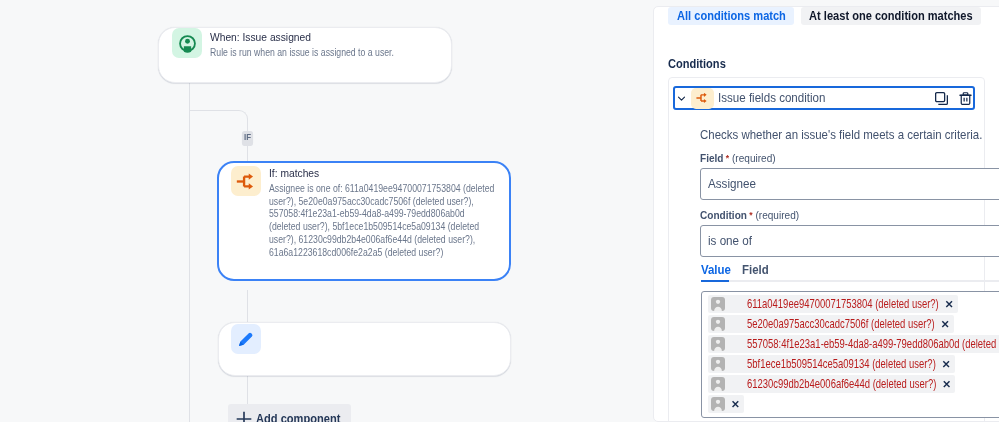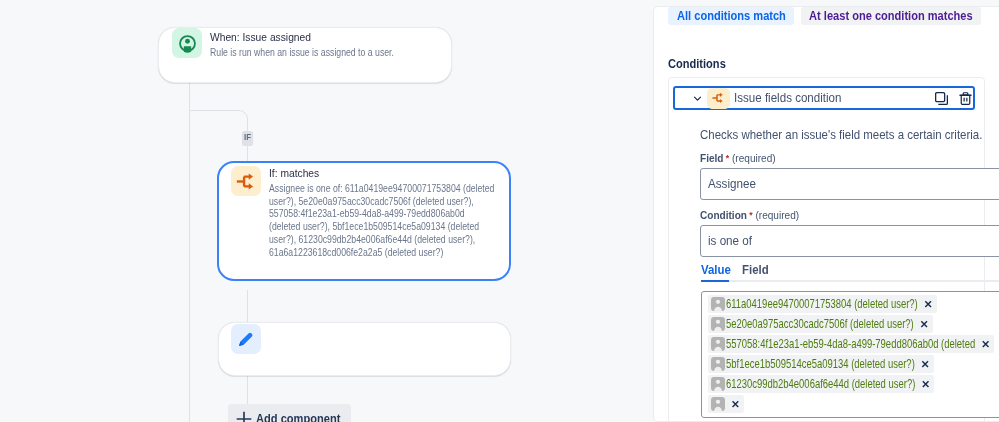--- a/index.html
+++ b/index.html
@@ -48,29 +48,29 @@
   .panel{position:absolute;left:653px;top:6px;width:420px;height:416px;background:#ffffff;
          border:1px solid #ebecf0;border-top-left-radius:5px;border-bottom-left-radius:5px;
          box-sizing:border-box;overflow:hidden;}
 
   .tabstrip{position:absolute;left:14px;top:0px;display:flex;}
   .tabstrip .tab{height:18px;border-radius:3px;display:flex;align-items:center;padding-top:2px;box-sizing:border-box;
         justify-content:center;padding:0;font-size:12.3px;font-weight:700;
         white-space:nowrap;box-sizing:border-box;letter-spacing:0;}
   .tabstrip .tab > span{display:inline-block;transform:scaleX(0.9);}
   .tab.on{background:#e9f2ff;color:#0c66e4;}
-  .tab.off{background:#f1f2f4;color:#4c1d95;}
+  .tab.off{background:#f1f2f4;color:#0f172a;}
 
   .sec-label{position:absolute;font-size:12.3px;font-weight:700;color:#172b4d;letter-spacing:0;
              transform:scaleX(0.9);transform-origin:left center;}
 
   .cond-outer{position:absolute;border:1px solid #ebecf0;border-radius:4px;background:#fff;
               box-sizing:border-box;}
   .cond-head{position:absolute;border:2px solid #1868db;border-radius:3px;background:#fff;
-             box-sizing:border-box;display:flex;align-items:center;padding-left:16px;}
+             box-sizing:border-box;display:flex;align-items:center;}
   .cond-head .chev{margin-left:2px;display:flex;}
   .cond-head .cicon{width:23px;height:21px;border-radius:5px;background:#fdeece;
         display:flex;align-items:center;justify-content:center;margin-left:5px;flex:0 0 auto;}
   .cond-head .ctitle{margin-left:3.5px;font-size:12.2px;color:#42526e;white-space:nowrap;letter-spacing:0;
         display:inline-block;transform:scaleX(0.95);transform-origin:left center;}
   .cond-head .acts{margin-left:auto;display:flex;align-items:center;gap:10px;margin-right:1px;}
 
   .cond-desc{position:absolute;font-size:12.2px;color:#42526e;letter-spacing:0;
              transform:scaleX(0.94);transform-origin:left center;white-space:nowrap;}
 
@@ -90,21 +90,21 @@
   .vt.off{color:#44546f;}
   .vt-track{position:absolute;height:2px;background:#ebecf0;}
   .vt-bar{position:absolute;height:2px;background:#1868db;}
 
   .chipbox{position:absolute;border:1px solid #8993a4;border-radius:3px;background:#fff;
            box-sizing:border-box;padding:3px 0 0 6px;}
   .chip{display:flex;align-items:center;height:18px;background:#f1f2f4;border-radius:2px;
         margin-bottom:2.1px;width:max-content;max-width:none;padding-right:4px;}
   .chip .av{width:14px;height:14px;border-radius:3px;margin-left:3px;flex:0 0 auto;
             background:#b3b3b3;display:block;overflow:hidden;position:relative;}
-  .chip .ctxt{font-size:12.2px;color:#4d7c0f;margin-left:1px;white-space:nowrap;letter-spacing:0;
+  .chip .ctxt{font-size:12.2px;color:#b91c1c;margin-left:22px;white-space:nowrap;letter-spacing:0;
               display:inline-block;overflow:visible;}
   .chip .ctxt > i{font-style:normal;display:inline-block;transform:scaleX(0.776);
               transform-origin:left center;}
   .chip .x{margin-left:6px;font-size:10.5px;color:#172b4d;line-height:1;font-weight:700;}
 </style>
 </head>
 <body>
 
 <div class="page">
 

